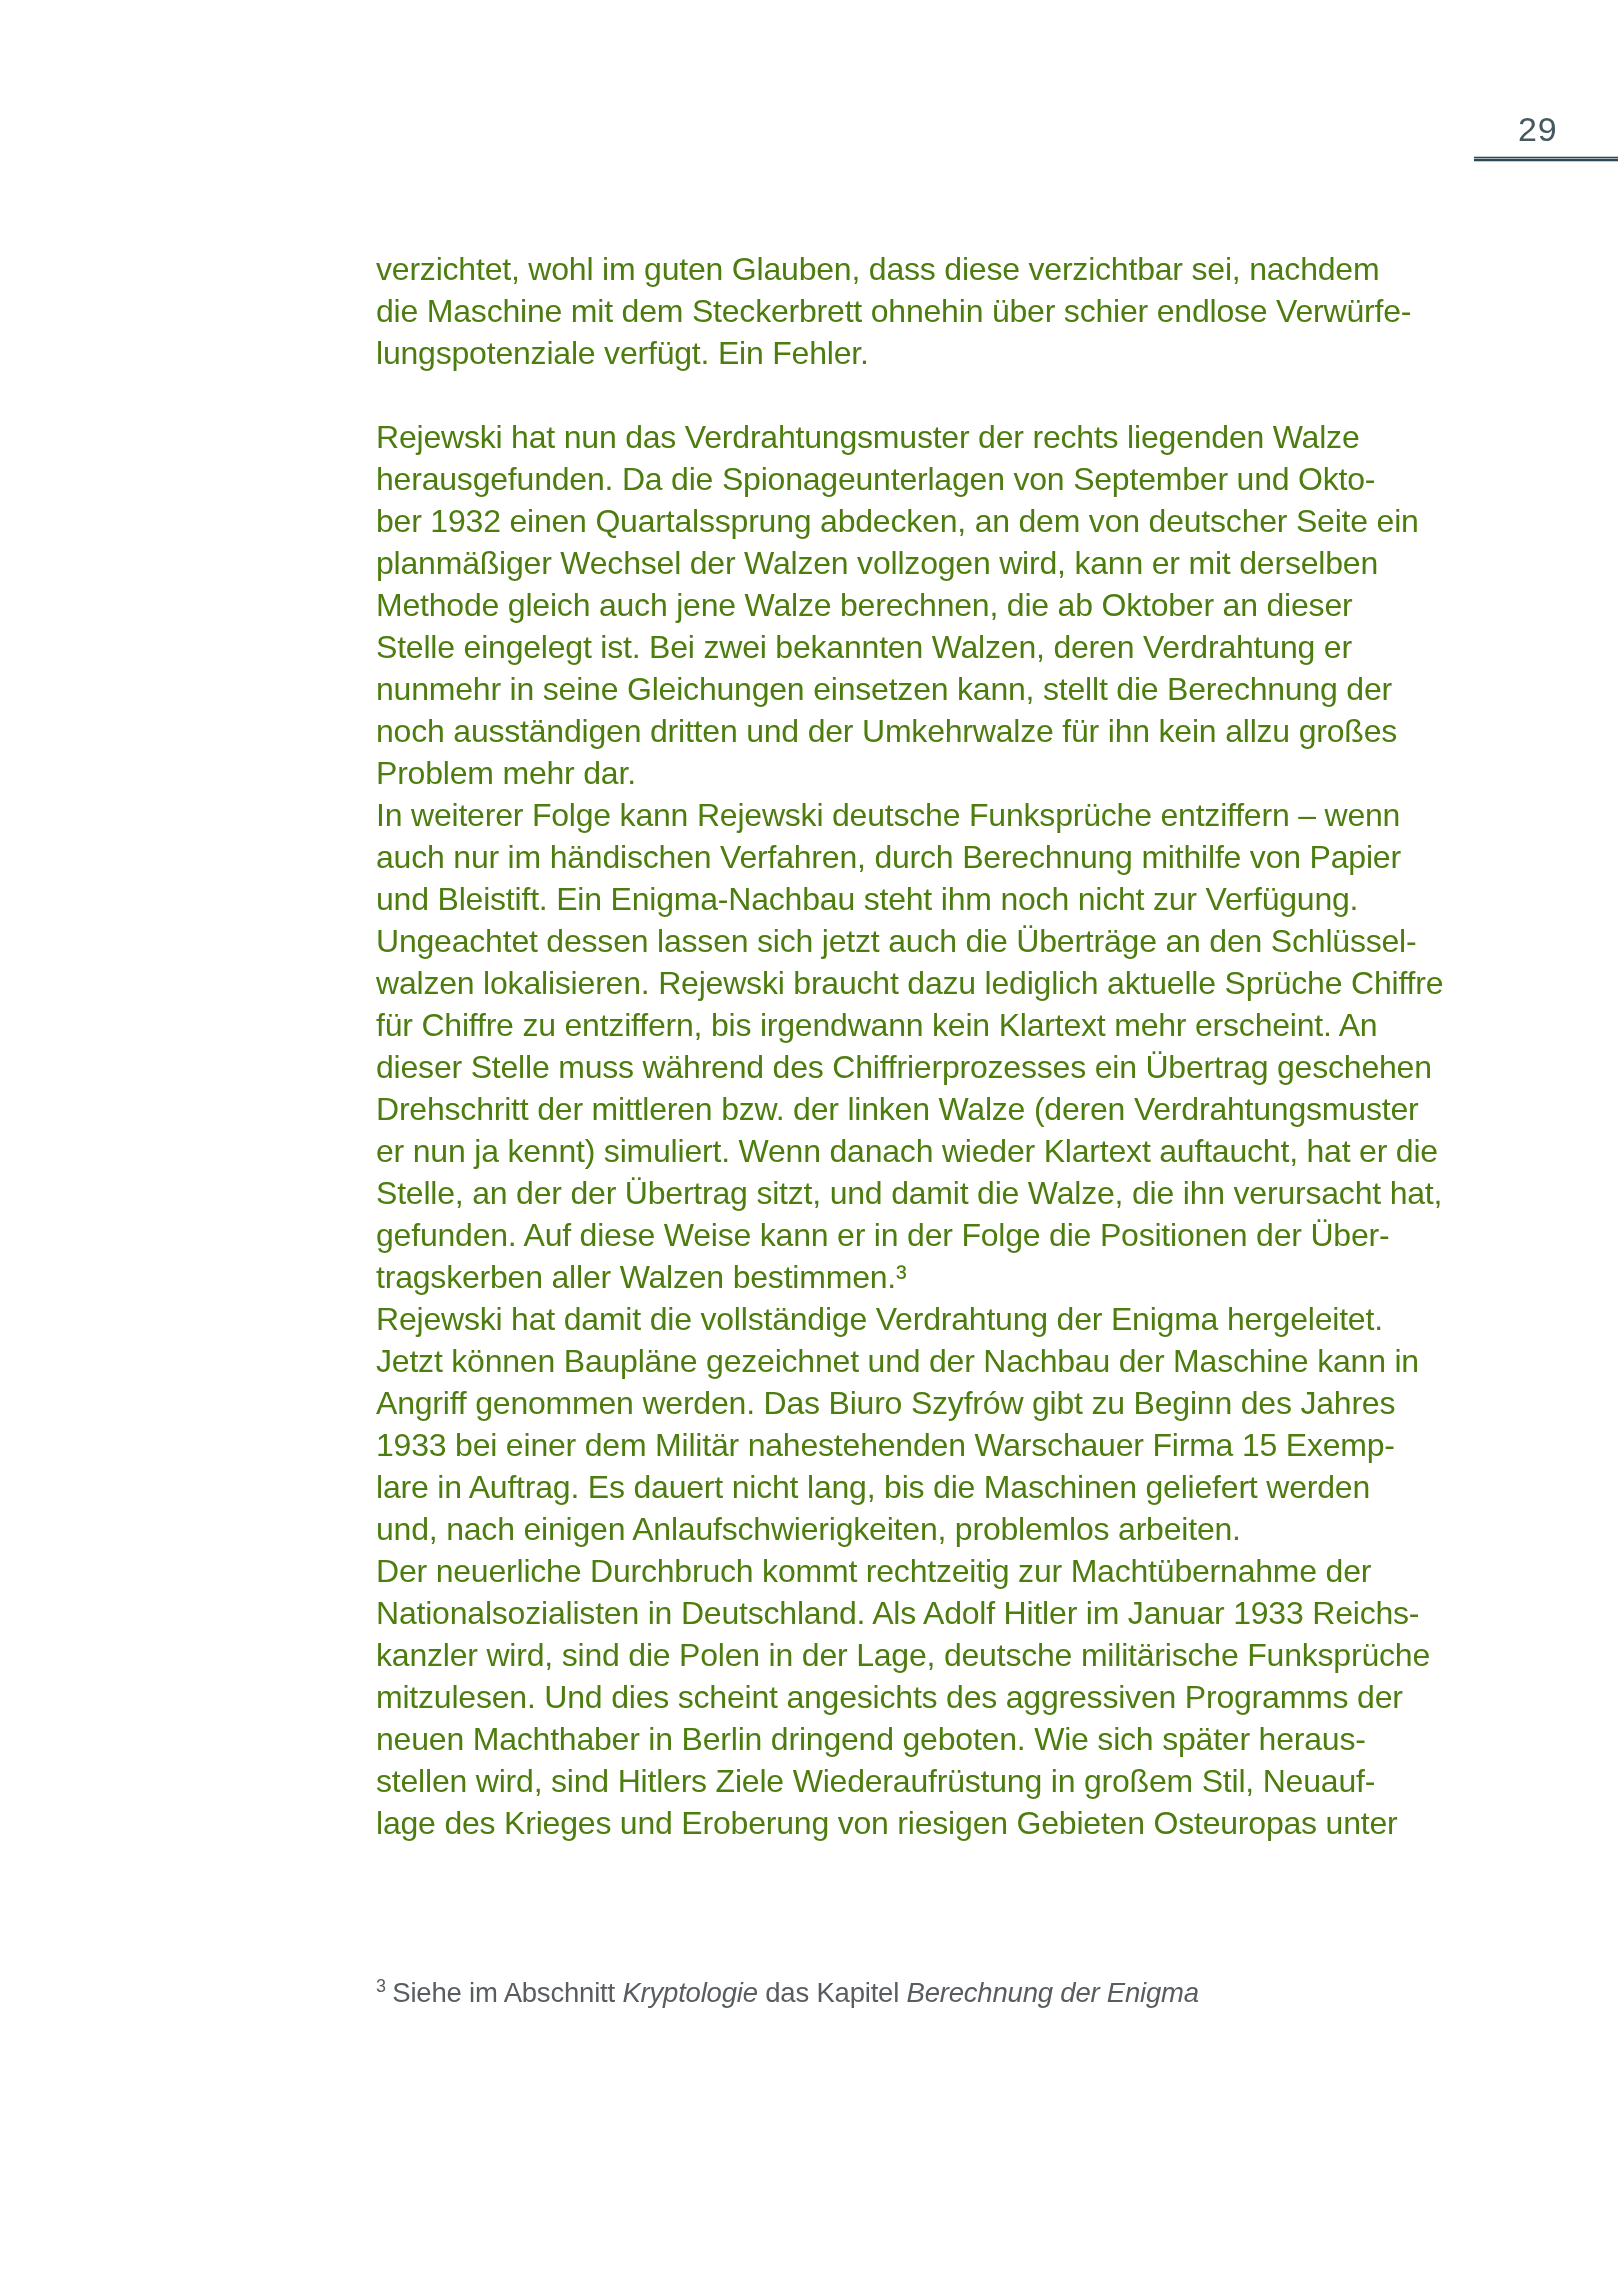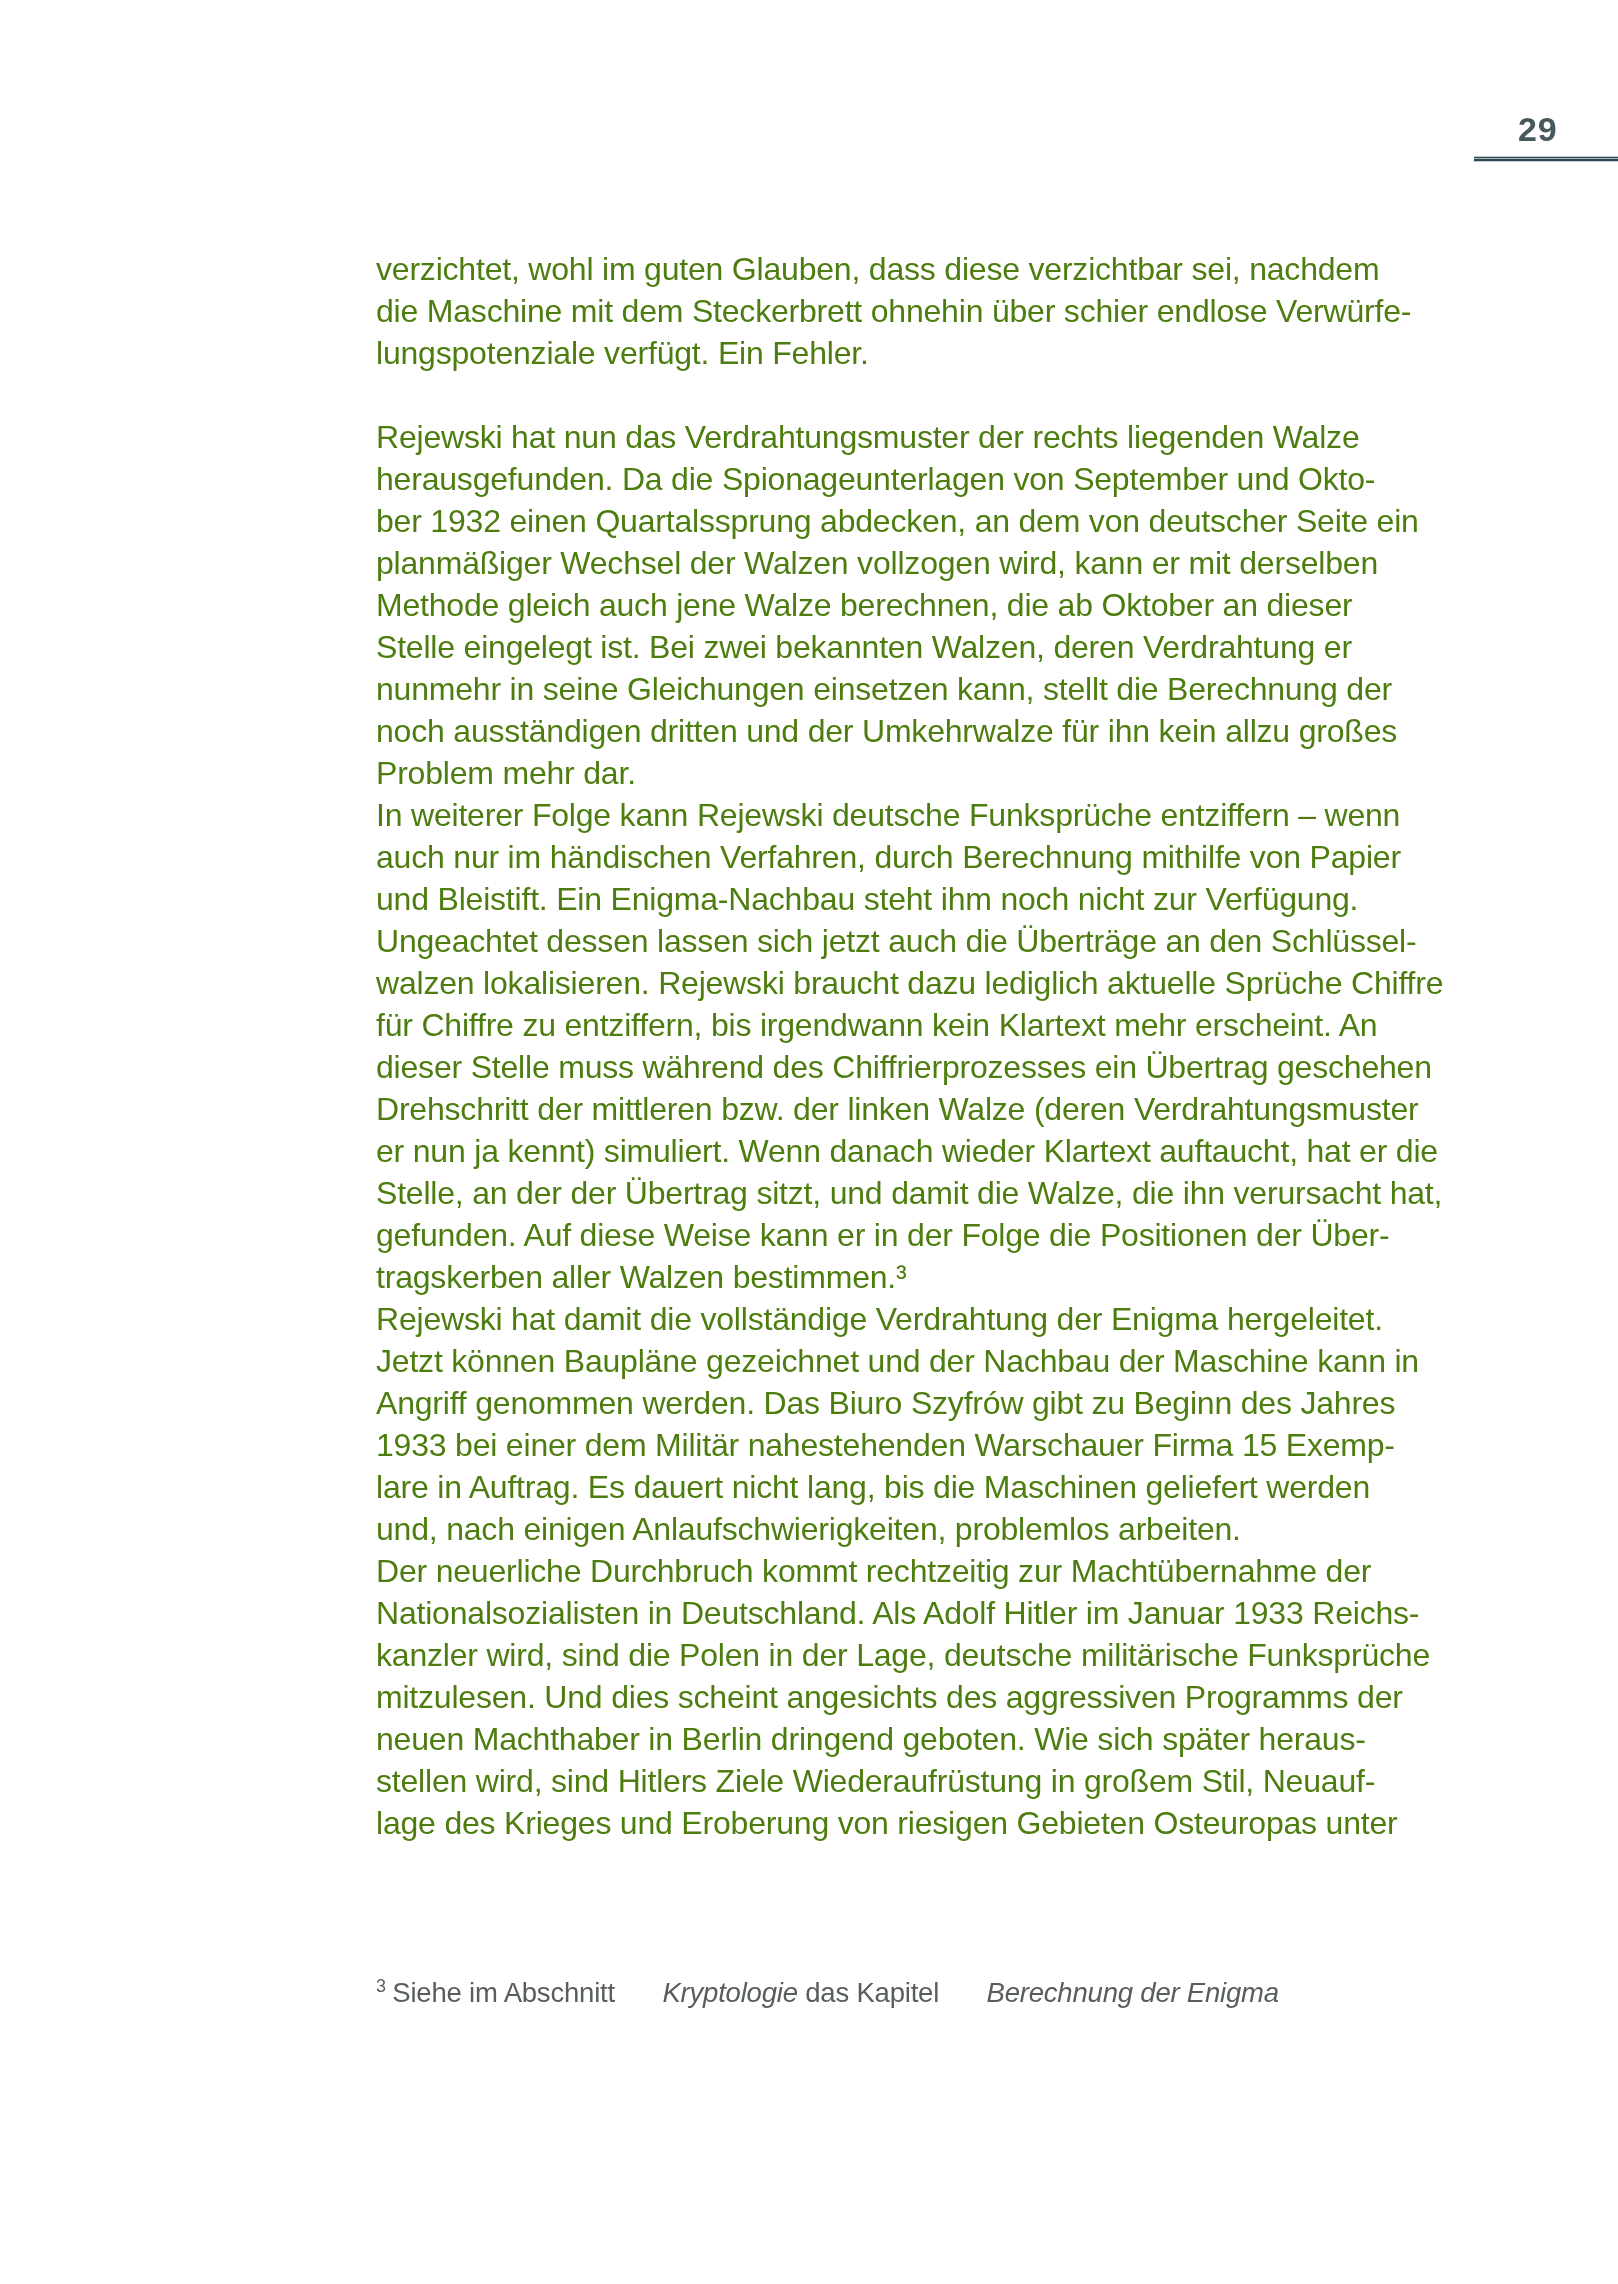--- a/index.html
+++ b/index.html
@@ -9,21 +9,21 @@
     height: 2284px;
     position: relative;
     font-family: "Liberation Sans", "DejaVu Sans", sans-serif;
     overflow: hidden;
   }
   .page-number {
     position: absolute;
     top: 110px;
     left: 1518px;
     font-size: 34px;
-    font-weight: 700;
+    font-weight: 400;
     letter-spacing: 0.8px;
     color: #47595f;
   }
   .top-rule {
     position: absolute;
     top: 156px;
     left: 1474px;
     right: 0;
     height: 5.7px;
     background: linear-gradient(to bottom,
@@ -60,21 +60,21 @@
     letter-spacing: -0.2px;
     white-space: nowrap;
   }
   .footnote .sup {
     font-size: 18px;
     vertical-align: baseline;
     position: relative;
     top: -10.5px;
     margin-right: 6.5px;
   }
-  .footnote .italic { font-style: italic; margin-left: 40px; }
+  .footnote .italic { font-style: italic; }
 </style>
 </head>
 <body>
 
 <div class="page-number">29</div>
 <div class="top-rule"></div>
 
 <div class="text-block">
   <div class="paragraph">
       <div class="line">verzichtet, wohl im guten Glauben, dass diese verzichtbar sei, nachdem</div>

